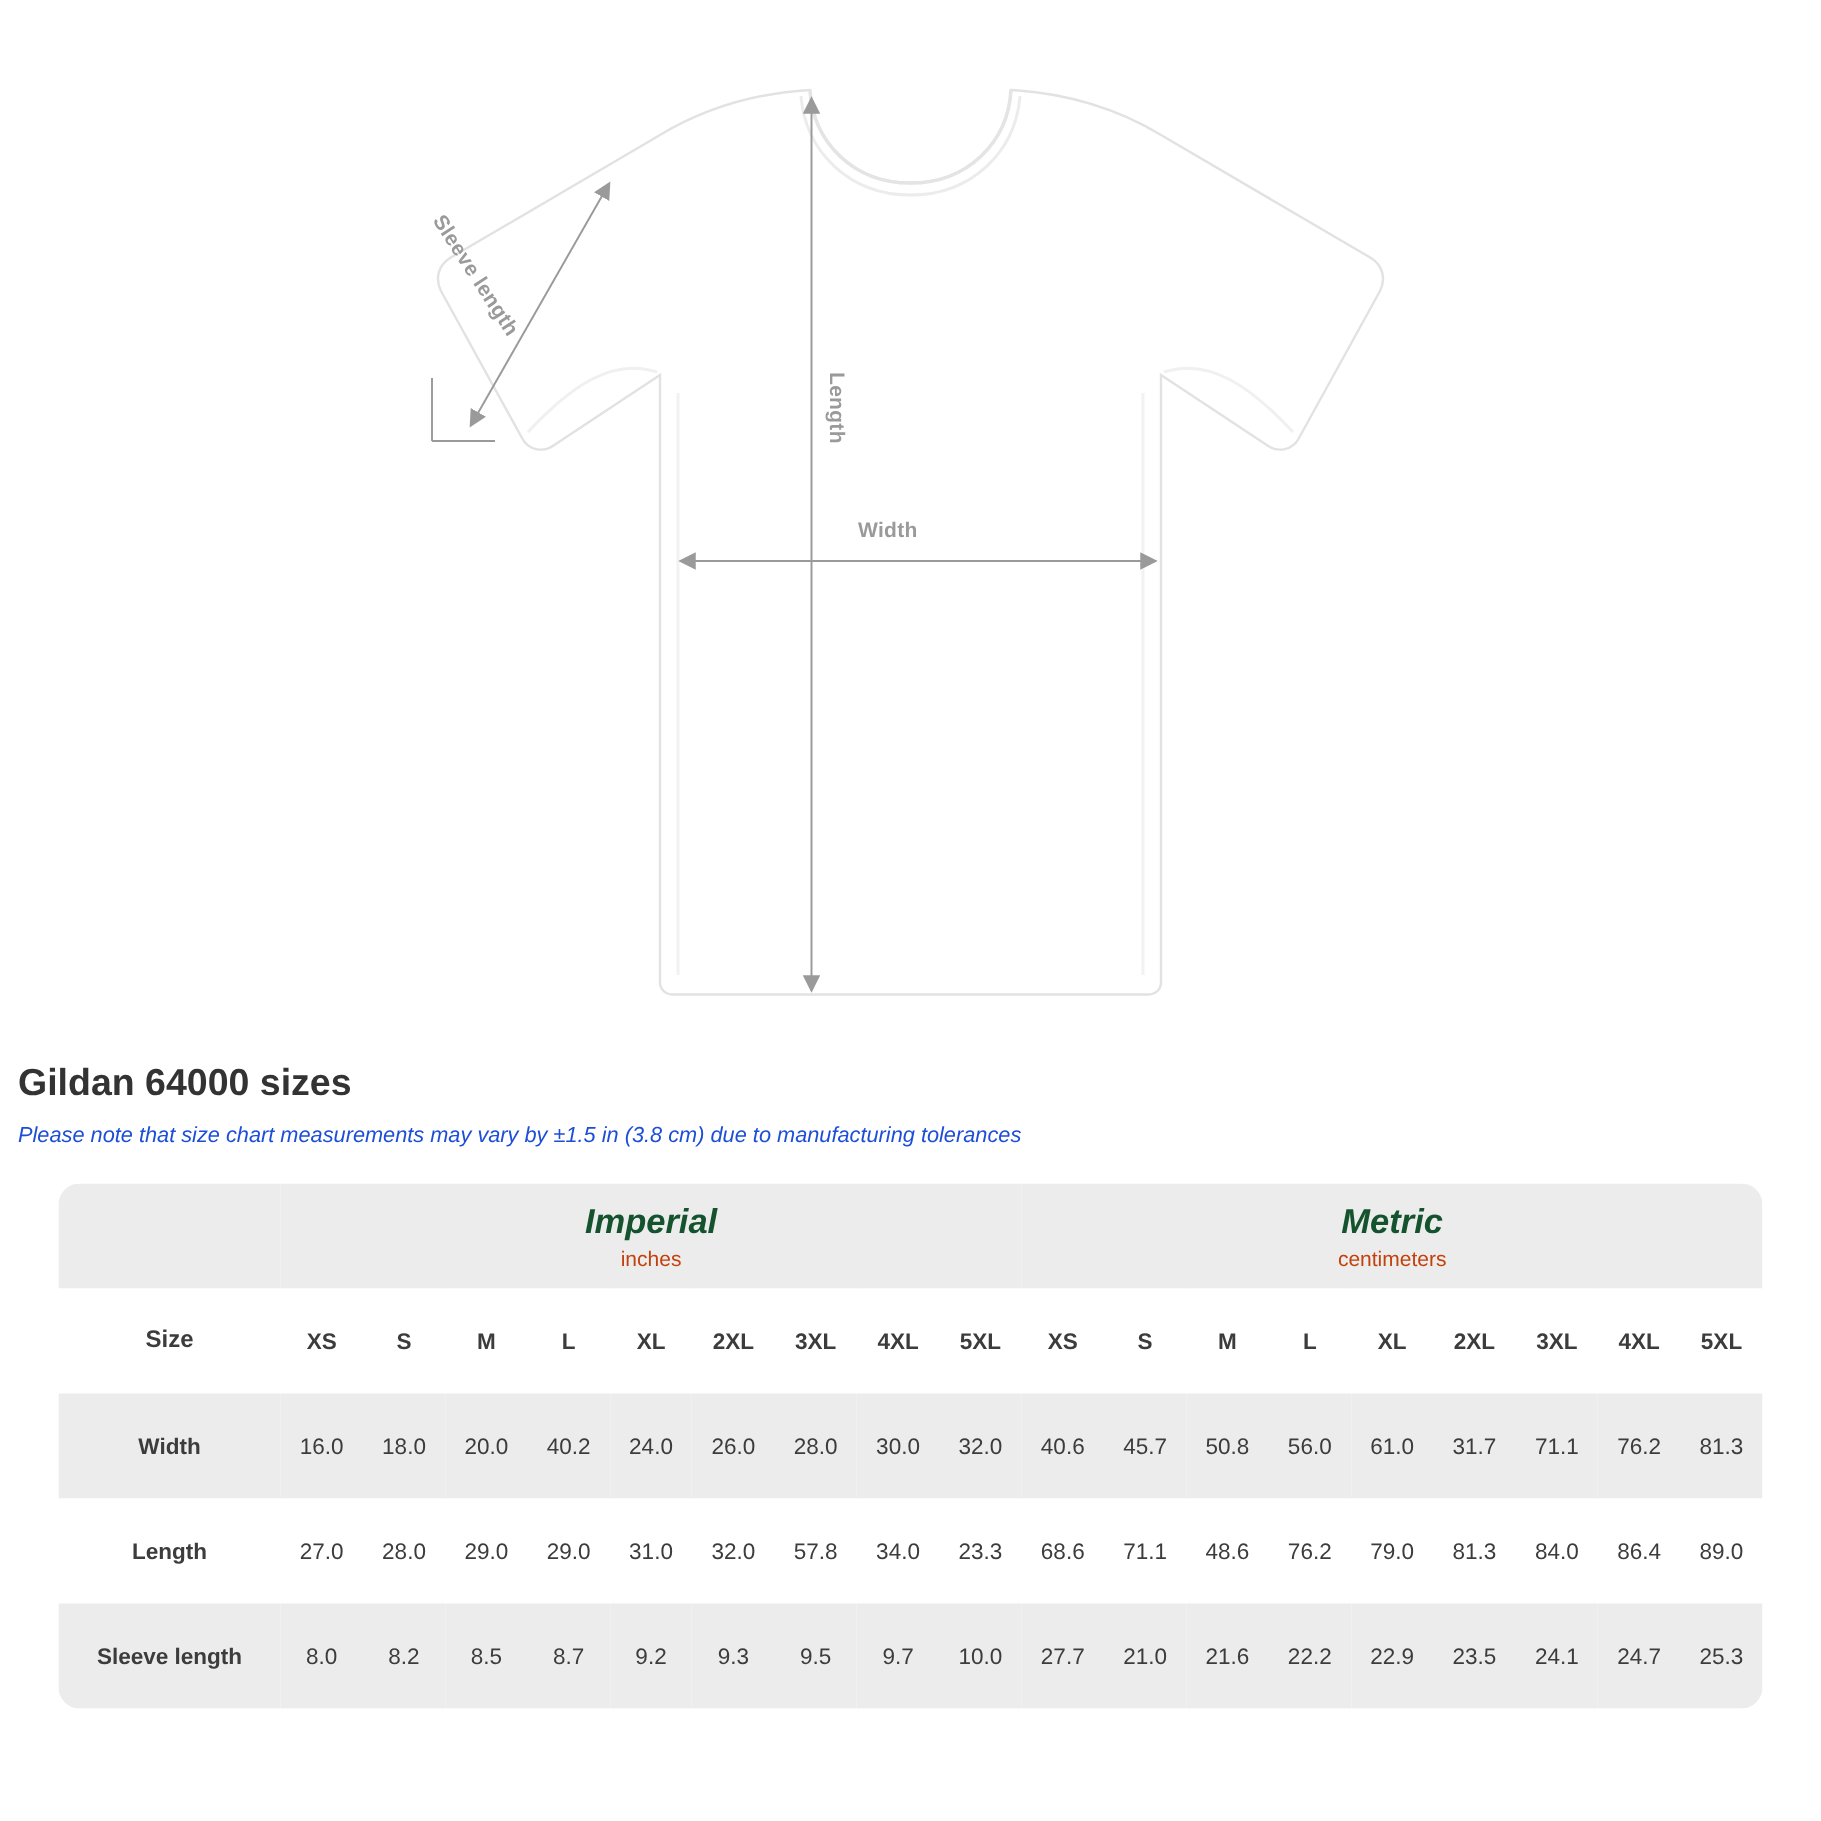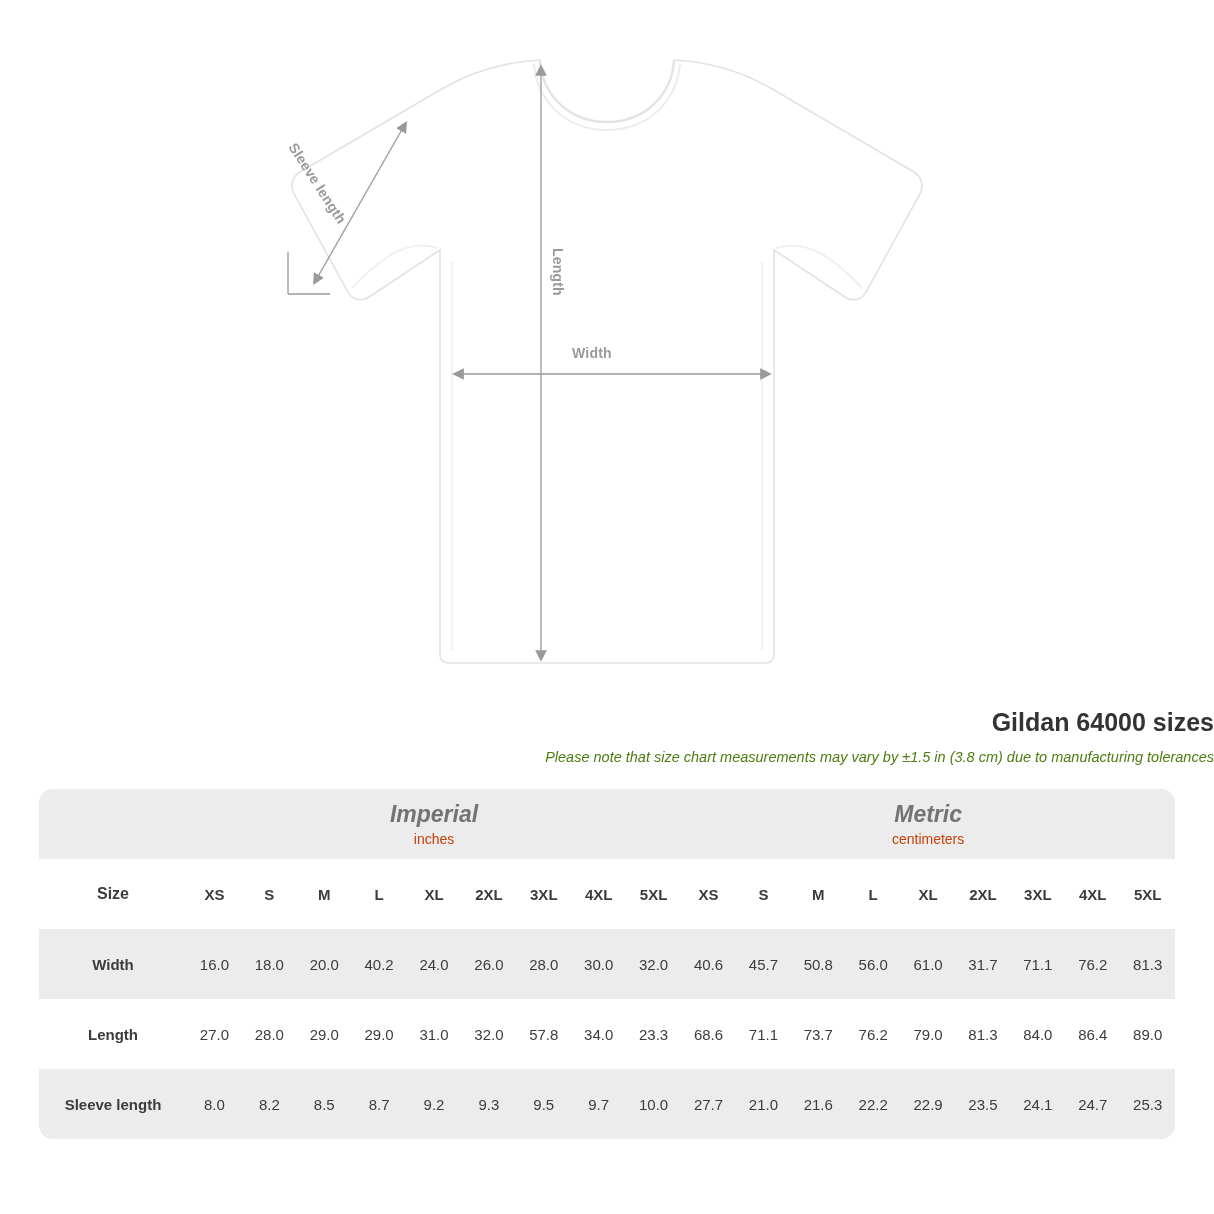--- a/index.html
+++ b/index.html
@@ -54,33 +54,34 @@
     left: 550px;
     top: 248px;
   }
   #label-width {
     left: 572px;
     top: 345px;
   }
 
   
   .title-block {
-    text-align: right;
+    text-align: left;
     margin-top: 18px;
+    margin-left: 12px;
   }
   .chart-title {
     font-size: 25px;
     font-weight: bold;
     color: #333333;
     margin: 0 0 12px 0;
   }
   .chart-note {
     font-size: 14.5px;
     font-style: italic;
-    color: #4d7c0f;
+    color: #1d4ed8;
     margin: 0;
   }
 
   
   .table-wrap {
     margin: 24px auto 0 auto;
     width: 1136px;
     border-radius: 14px;
     overflow: hidden;
   }
@@ -99,21 +100,21 @@
   }
   .sys-row td {
     background: #ececec;
     height: 100px;
     vertical-align: middle;
   }
   .sys-name {
     font-size: 23px;
     font-style: italic;
     font-weight: bold;
-    color: #737373;
+    color: #14532d;
     line-height: 1.15;
   }
   .sys-unit {
     font-size: 14px;
     color: #c2410c;
     margin-top: 4px;
   }
   .hdr-row td {
     background: #ffffff;
     font-weight: bold;
@@ -273,21 +274,21 @@
           <td class="val colsep">28.0</td>
           <td class="val colsep">29.0</td>
           <td class="val colsep">29.0</td>
           <td class="val colsep">31.0</td>
           <td class="val colsep">32.0</td>
           <td class="val colsep">57.8</td>
           <td class="val colsep">34.0</td>
           <td class="val colsep">23.3</td>
           <td class="val colsep">68.6</td>
           <td class="val colsep">71.1</td>
-          <td class="val colsep">73.7</td>
+          <td class="val colsep">48.6</td>
           <td class="val colsep">76.2</td>
           <td class="val colsep">79.0</td>
           <td class="val colsep">81.3</td>
           <td class="val colsep">84.0</td>
           <td class="val colsep">86.4</td>
           <td class="val colsep">89.0</td>
         </tr>
 
         <tr class="row-shaded">
           <td class="label-col">Sleeve length</td>

